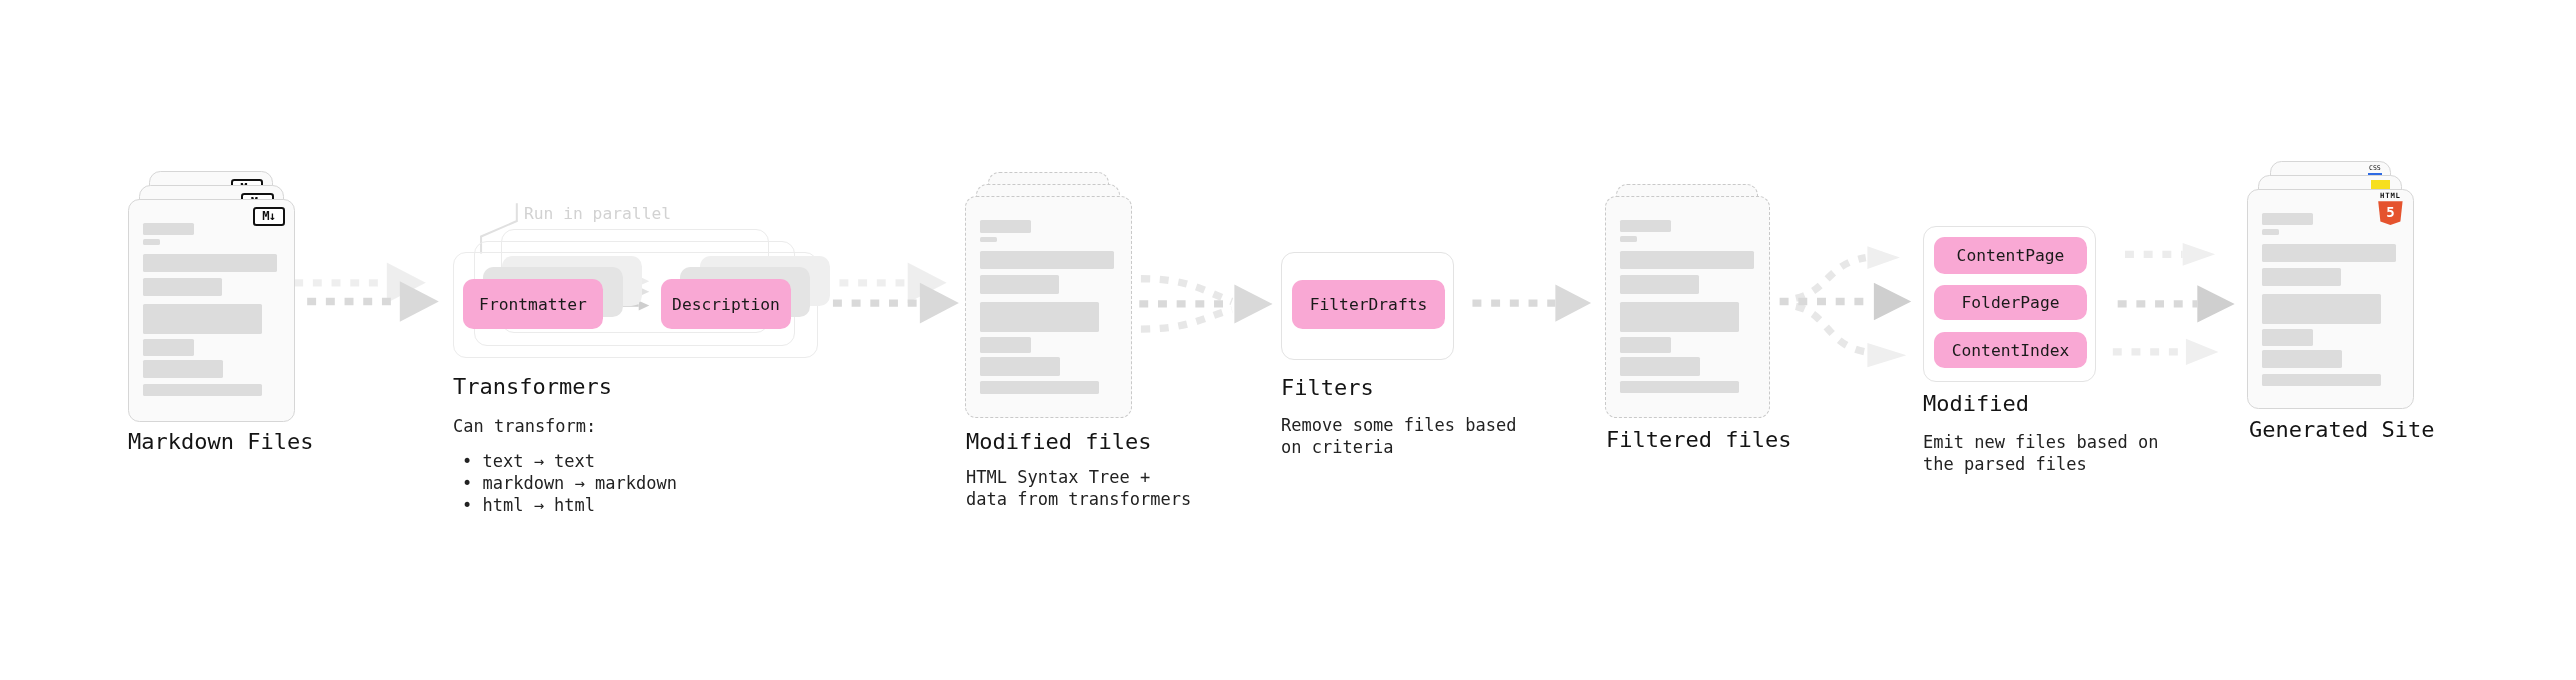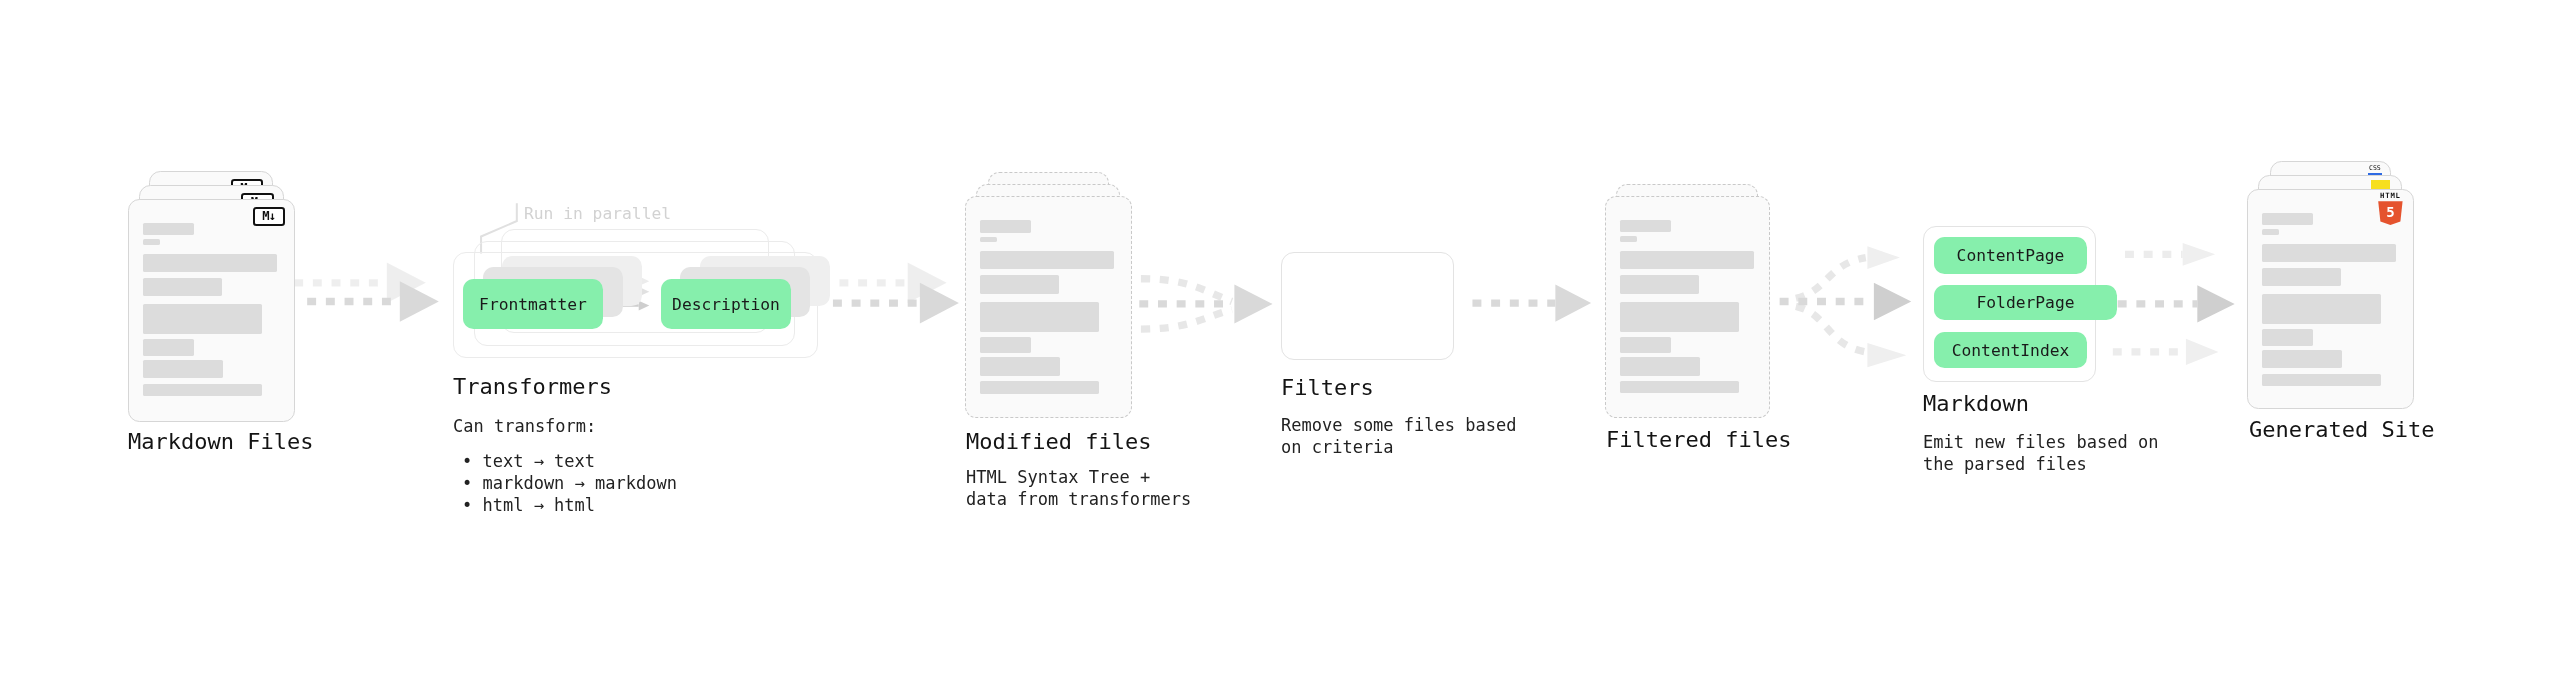--- a/index.html
+++ b/index.html
@@ -47,21 +47,21 @@
     clip-path:polygon(0 0,100% 0,91% 86%,50% 100%,9% 86%);
   }
   .js-badge{position:absolute;right:11.4px;top:4.1px;width:18.7px;height:9px;background:#f7df1e;}
   .css-badge{position:absolute;right:8.1px;top:3.3px;font-size:6.5px;font-weight:normal;
     color:#111;line-height:6.5px;text-align:center;}
   .css-bar{width:14px;height:3.3px;background:#2d6ae3;margin:0.8px auto 0;}
 
   
   .t-box{position:absolute;border:1.6px solid #ebebeb;border-radius:13px;box-sizing:border-box;background:transparent;}
   .chip{
-    position:absolute;background:#86efac;border-radius:10.6px;box-sizing:border-box;
+    position:absolute;background:#f9a8d4;border-radius:10.6px;box-sizing:border-box;
     display:flex;align-items:center;justify-content:center;
     font-size:16.3px;color:#1a1a1a;white-space:nowrap;z-index:2;
   }
   .chip.echo1{background:#e4e4e4;z-index:1;}
   .chip.echo2{background:#efefef;z-index:0;}
 
   .parallel-note{position:absolute;left:524px;top:204px;font-size:16.3px;color:#d2d2d2;white-space:nowrap;}
 
   .sec-title{position:absolute;font-size:22px;font-weight:500;color:#141414;white-space:nowrap;line-height:24.4px;}
   .caption{position:absolute;font-size:17px;line-height:22px;color:#222;white-space:nowrap;}
@@ -202,20 +202,21 @@
       </div>
     </div>
   </div>
   <div class="sec-title" style="left:966px;top:430px">Modified files</div>
   <div class="caption" style="left:966px;top:466px">
     <div>HTML Syntax Tree +</div>
     <div>data from transformers</div>
   </div>
 
   <div class="t-box" style="left:1281px;top:252px;width:173px;height:108px;border-color:#e3e3e3"></div>
+  <div class="chip" style="left:1292px;top:280px;width:153px;height:49px">FilterDrafts</div>
   <div class="sec-title" style="left:1281px;top:376px">Filters</div>
   <div class="caption" style="left:1281px;top:414px">
     <div>Remove some files based</div>
     <div>on criteria</div>
   </div>
 
   <div class="stack" style="left:1605px;top:184px;width:179px;height:244px">
     <div class="doc dashed" style="left:11.4px;top:0;width:142px;height:222px"></div>
     <div class="doc dashed" style="left:0;top:12.2px;width:165px;height:222px">
       <div class="bars">
@@ -227,23 +228,23 @@
           <div class="bar b6"></div>
           <div class="bar b7"></div>
           <div class="bar b8"></div>
       </div>
     </div>
   </div>
   <div class="sec-title" style="left:1606px;top:428px">Filtered files</div>
 
   <div class="t-box" style="left:1923px;top:226px;width:173px;height:156px;border-color:#e3e3e3"></div>
   <div class="chip" style="left:1934px;top:237px;width:153px;height:37px">ContentPage</div>
-  <div class="chip" style="left:1934px;top:285px;width:183px;height:35px">FolderPage</div>
+  <div class="chip" style="left:1934px;top:285px;width:153px;height:35px">FolderPage</div>
   <div class="chip" style="left:1934px;top:332px;width:153px;height:36px">ContentIndex</div>
-  <div class="sec-title" style="left:1923px;top:392px">Markdown</div>
+  <div class="sec-title" style="left:1923px;top:392px">Modified</div>
   <div class="caption" style="left:1923px;top:431px">
     <div>Emit new files based on</div>
     <div>the parsed files</div>
   </div>
 
   <div class="stack" style="left:2247px;top:161px;width:189px;height:252px">
     <div class="doc" style="left:23px;top:0;width:121px;height:222px">
       <div class="css-badge">
         <span>CSS</span>
         <div class="css-bar"></div>

